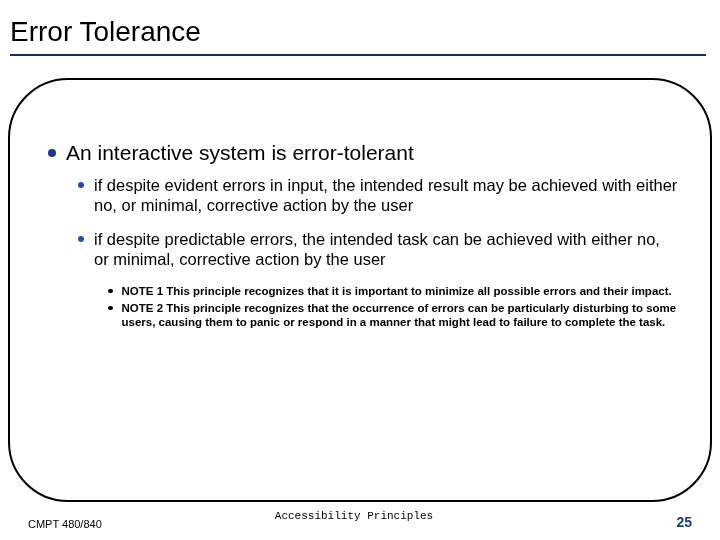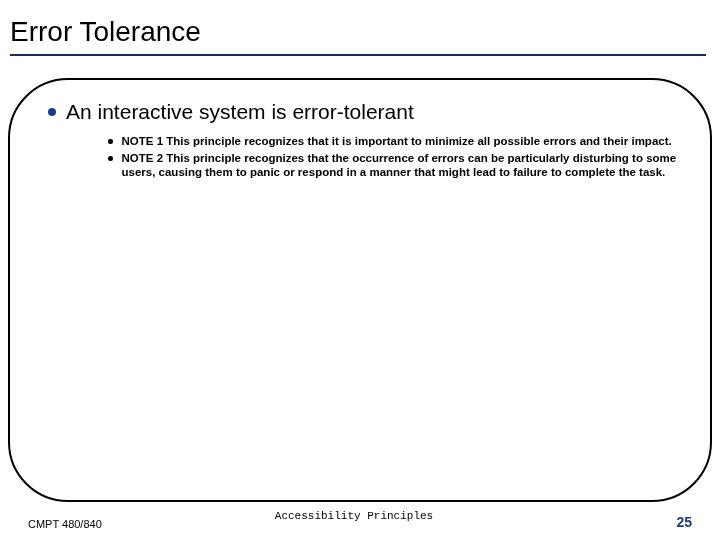--- a/index.html
+++ b/index.html
@@ -39,20 +39,21 @@
     position: absolute;
     top: 100px;
     left: 48px;
     width: 630px;
   }
   .lvl1 {
     display: flex;
     align-items: flex-start;
     gap: 10px;
     margin-bottom: 10px;
+    margin-top: 41px;
   }
   .dot-blue-lg {
     width: 8px; height: 8px; border-radius: 50%;
     background: #1a3a8a;
     flex: 0 0 auto;
     margin-top: 8px;
   }
   .lvl1-text {
     font-size: 21px;
     color: #000;
@@ -128,21 +129,29 @@
 </div>
 
 <div class="ellipse-frame"></div>
 
 <div class="content">
   <div class="lvl1">
     <span class="dot-blue-lg"></span>
     <span class="lvl1-text">An interactive system is error-tolerant</span>
   </div>
 
+  <div class="lvl2">
+    <span class="dot-blue-sm"></span>
+    <span class="lvl2-text">if despite evident errors in input, the intended result may be achieved with either no, or minimal, corrective action by the user</span>
+  </div>
 
+  <div class="lvl2">
+    <span class="dot-blue-sm"></span>
+    <span class="lvl2-text">if despite predictable errors, the intended task can be achieved with either no, or minimal, corrective action by the user</span>
+  </div>
 
   <div class="lvl3">
     <span class="dot-black"></span>
     <span class="lvl3-text">NOTE 1 This principle recognizes that it is important to minimize all possible errors and their impact.</span>
   </div>
   <div class="lvl3">
     <span class="dot-black"></span>
     <span class="lvl3-text">NOTE 2 This principle recognizes that the occurrence of errors can be particularly disturbing to some users, causing them to panic or respond in a manner that might lead to failure to complete the task.</span>
   </div>
 </div>

